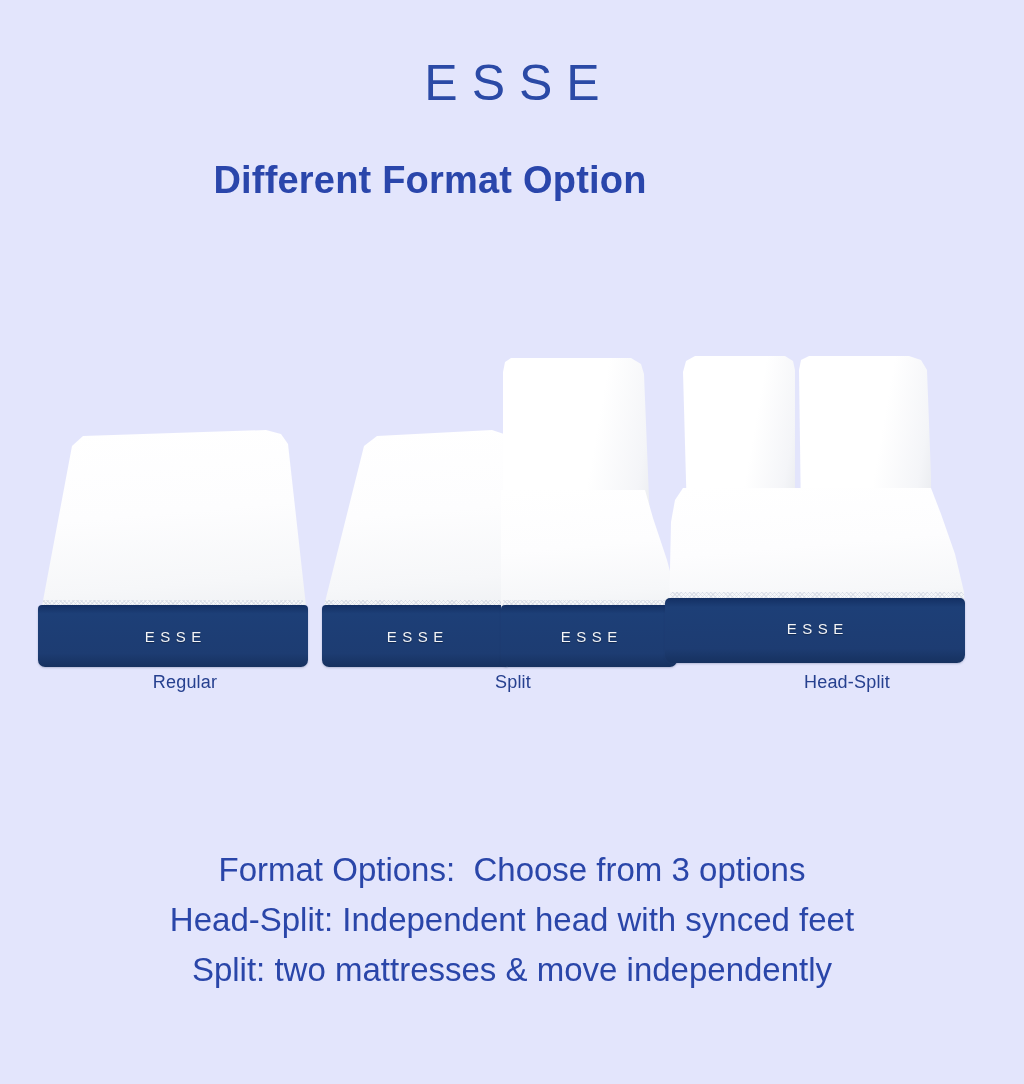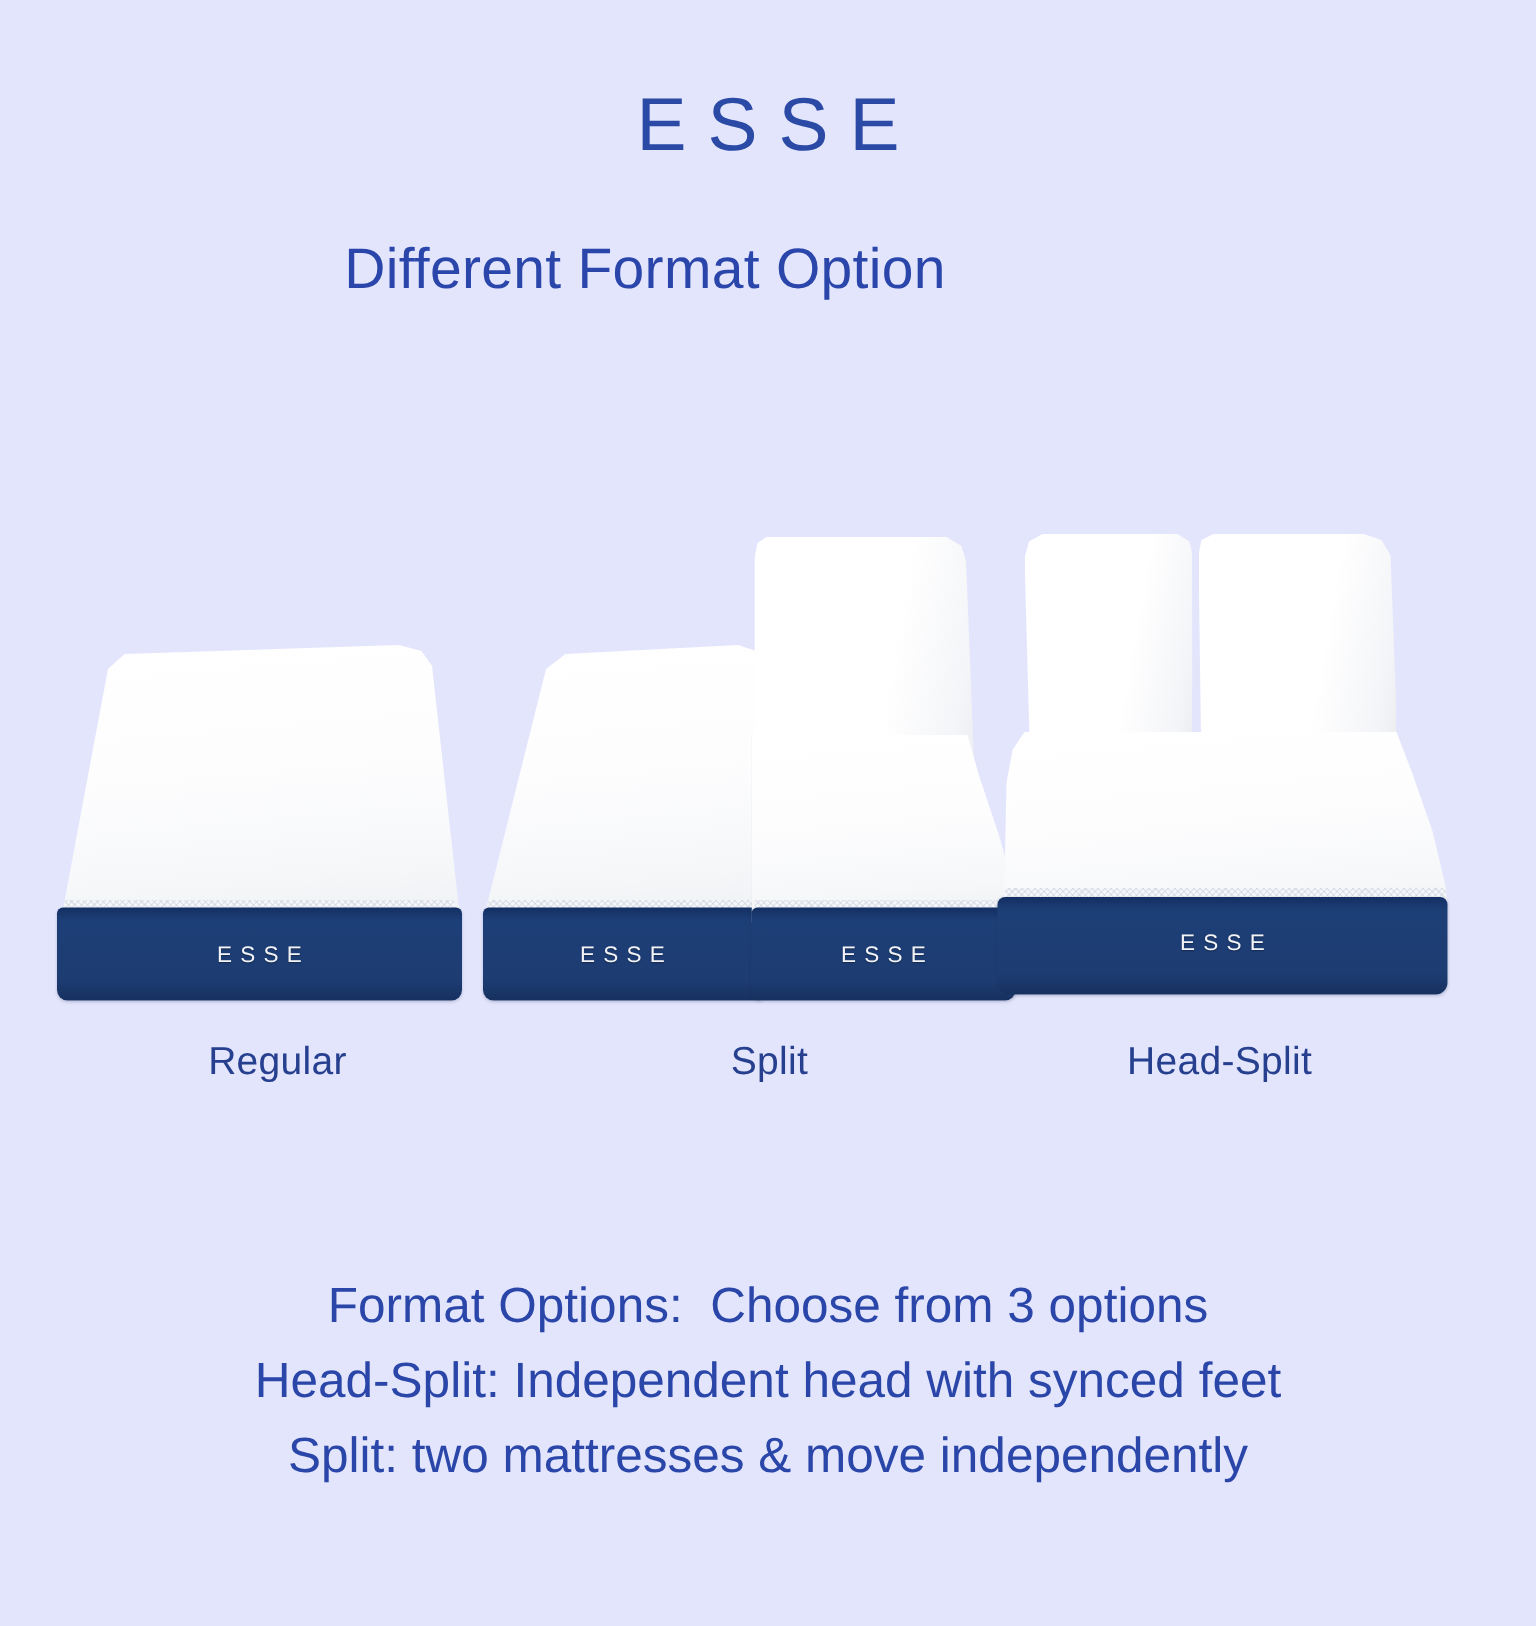--- a/index.html
+++ b/index.html
@@ -30,21 +30,21 @@
     line-height: 1;
   }
   .subtitle {
     position: absolute;
     top: 158px;
     left: 0;
     width: 860px;
     text-align: center;
     font-size: 38px;
     color: #2a46ab;
-    font-weight: 400;
+    font-weight: 700;
     line-height: 1.2;
     letter-spacing: 0.2px;
   }
 
   
   .stage {
     position: absolute;
     left: 0;
     top: 340px;
     width: 1024px;
@@ -97,25 +97,24 @@
     position: absolute;
     background: linear-gradient(100deg, #ffffff 0%, #ffffff 60%, #f4f5f8 88%, #e9ebef 100%);
     box-shadow: 0 0 0 0.5px rgba(206,211,226,0.6);
   }
 
   
   .caption {
     position: absolute;
     top: 672px;
     text-align: center;
-    font-size: 26px;
+    font-size: 18px;
     color: #26408f;
     font-weight: 400;
     letter-spacing: 0.2px;
-    margin-top: 20px;
   }
 
   
   .footer {
     position: absolute;
     left: 0;
     top: 845px;
     width: 1024px;
     text-align: center;
     color: #2a46a9;
@@ -185,19 +184,19 @@
                 clip-path: polygon(0px 0px, 294px 0px, 292px 28px, 3px 28px);"></div>
     <div class="base" style="left:10px; top:258px; width:300px; height:65px; border-radius:5px 5px 8px 8px;">
       <div class="base-label" style="top:22px;">ESSE</div>
     </div>
   </div>
 
 </div>
 
 <div class="caption" style="left:60px; width:250px;">Regular</div>
 <div class="caption" style="left:388px; width:250px;">Split</div>
-<div class="caption" style="left:688px; width:250px;">Head-Split</div>
+<div class="caption" style="left:722px; width:250px;">Head-Split</div>
 
 <div class="footer">
   <span class="line">Format Options:  Choose from 3 options</span>
   <span class="line">Head-Split: Independent head with synced feet</span>
   <span class="line">Split: two mattresses &amp; move independently</span>
 </div>
 
 </body></html>

